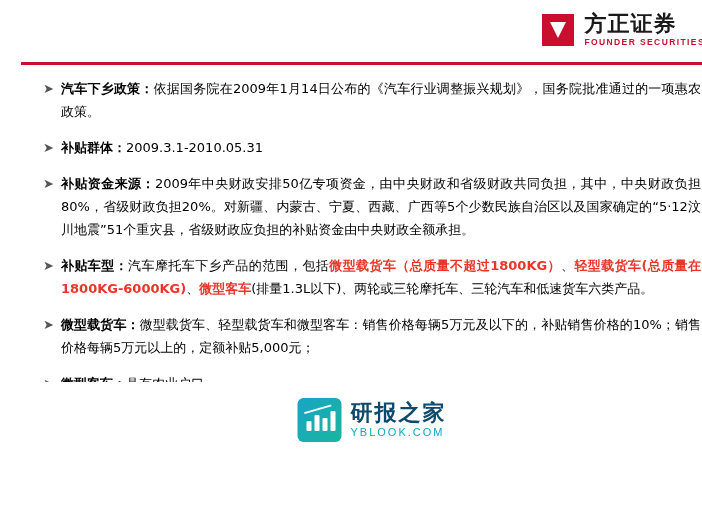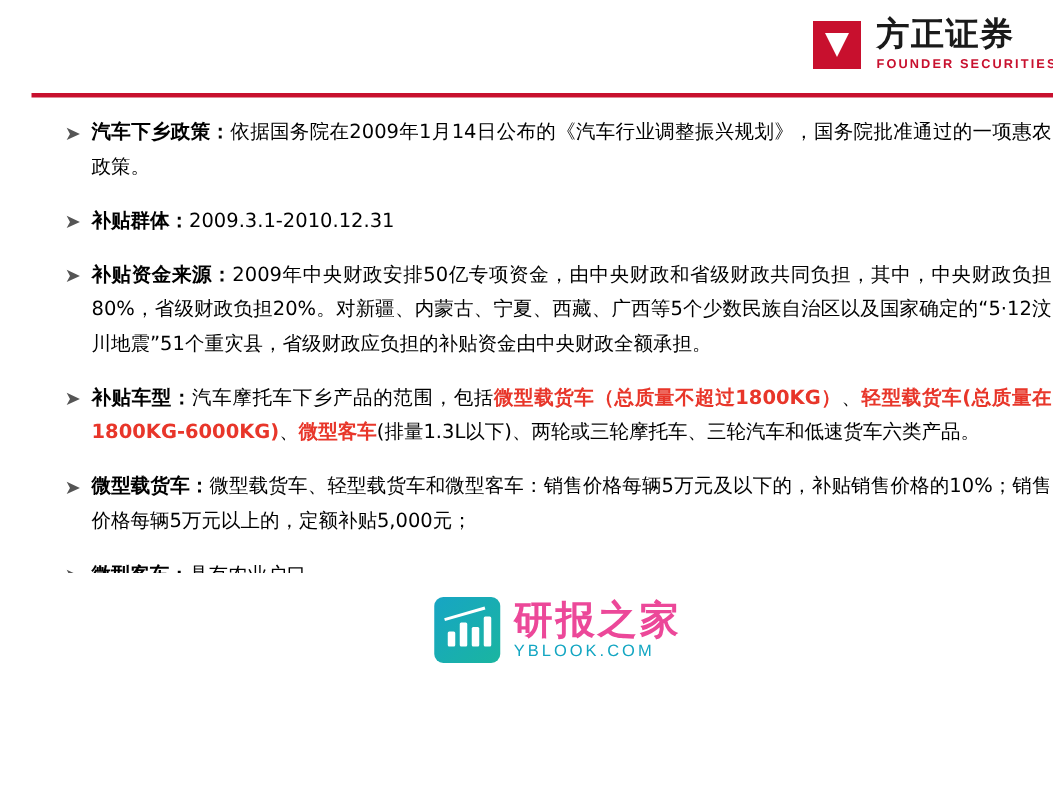--- a/index.html
+++ b/index.html
@@ -164,25 +164,25 @@
     height: 12px;
     border-top: 2px solid #ffffff;
     transform: rotate(-16deg);
   }
   .wm-textwrap {
     display: flex;
     flex-direction: column;
     line-height: 1;
   }
   .wm-cn {
-    font-size: 26px;
-    font-weight: bold;
-    color: #ec4899;
+    font-size: 22px;
+    font-weight: bold;
+    color: #0c4a6e;
     letter-spacing: 2px;
-    font-family: Liberation Sans, sans-serif;
+    font-family: Liberation Serif, serif;
   }
   .wm-en {
     margin-top: 3px;
     font-size: 11px;
     font-weight: normal;
     color: #13a6c2;
     letter-spacing: 2px;
   }
 </style>
 </head>
@@ -214,21 +214,21 @@
     <div class="bullet-row">
       <div class="bullet-marker">➤</div>
       <div class="bullet-body">
         <span class="lead">汽车下乡政策</span><span class="lead">：</span><span class="normal">依据国务院在2009年1月14日公布的《汽车行业调整振兴规划》，国务院批准通过的一项惠农政策。</span>
       </div>
     </div>
 
     <div class="bullet-row">
       <div class="bullet-marker">➤</div>
       <div class="bullet-body">
-        <span class="lead">补贴群体</span><span class="lead">：</span><span class="normal">2009.3.1-2010.12.31</span>
+        <span class="lead">补贴群体</span><span class="lead">：</span><span class="normal">2009.3.1-2010.05.31</span>
       </div>
     </div>
 
     <div class="bullet-row">
       <div class="bullet-marker">➤</div>
       <div class="bullet-body">
         <span class="lead">补贴资金来源</span><span class="lead">：</span><span class="normal">2009年中央财政安排50亿专项资金，由中央财政和省级财政共同负担，其中，中央财政负担80%，省级财政负担20%。对新疆、内蒙古、宁夏、西藏、广西等5个少数民族自治区以及国家确定的“5·12汶川地震”51个重灾县，省级财政应负担的补贴资金由中央财政全额承担。</span>
       </div>
     </div>
 

